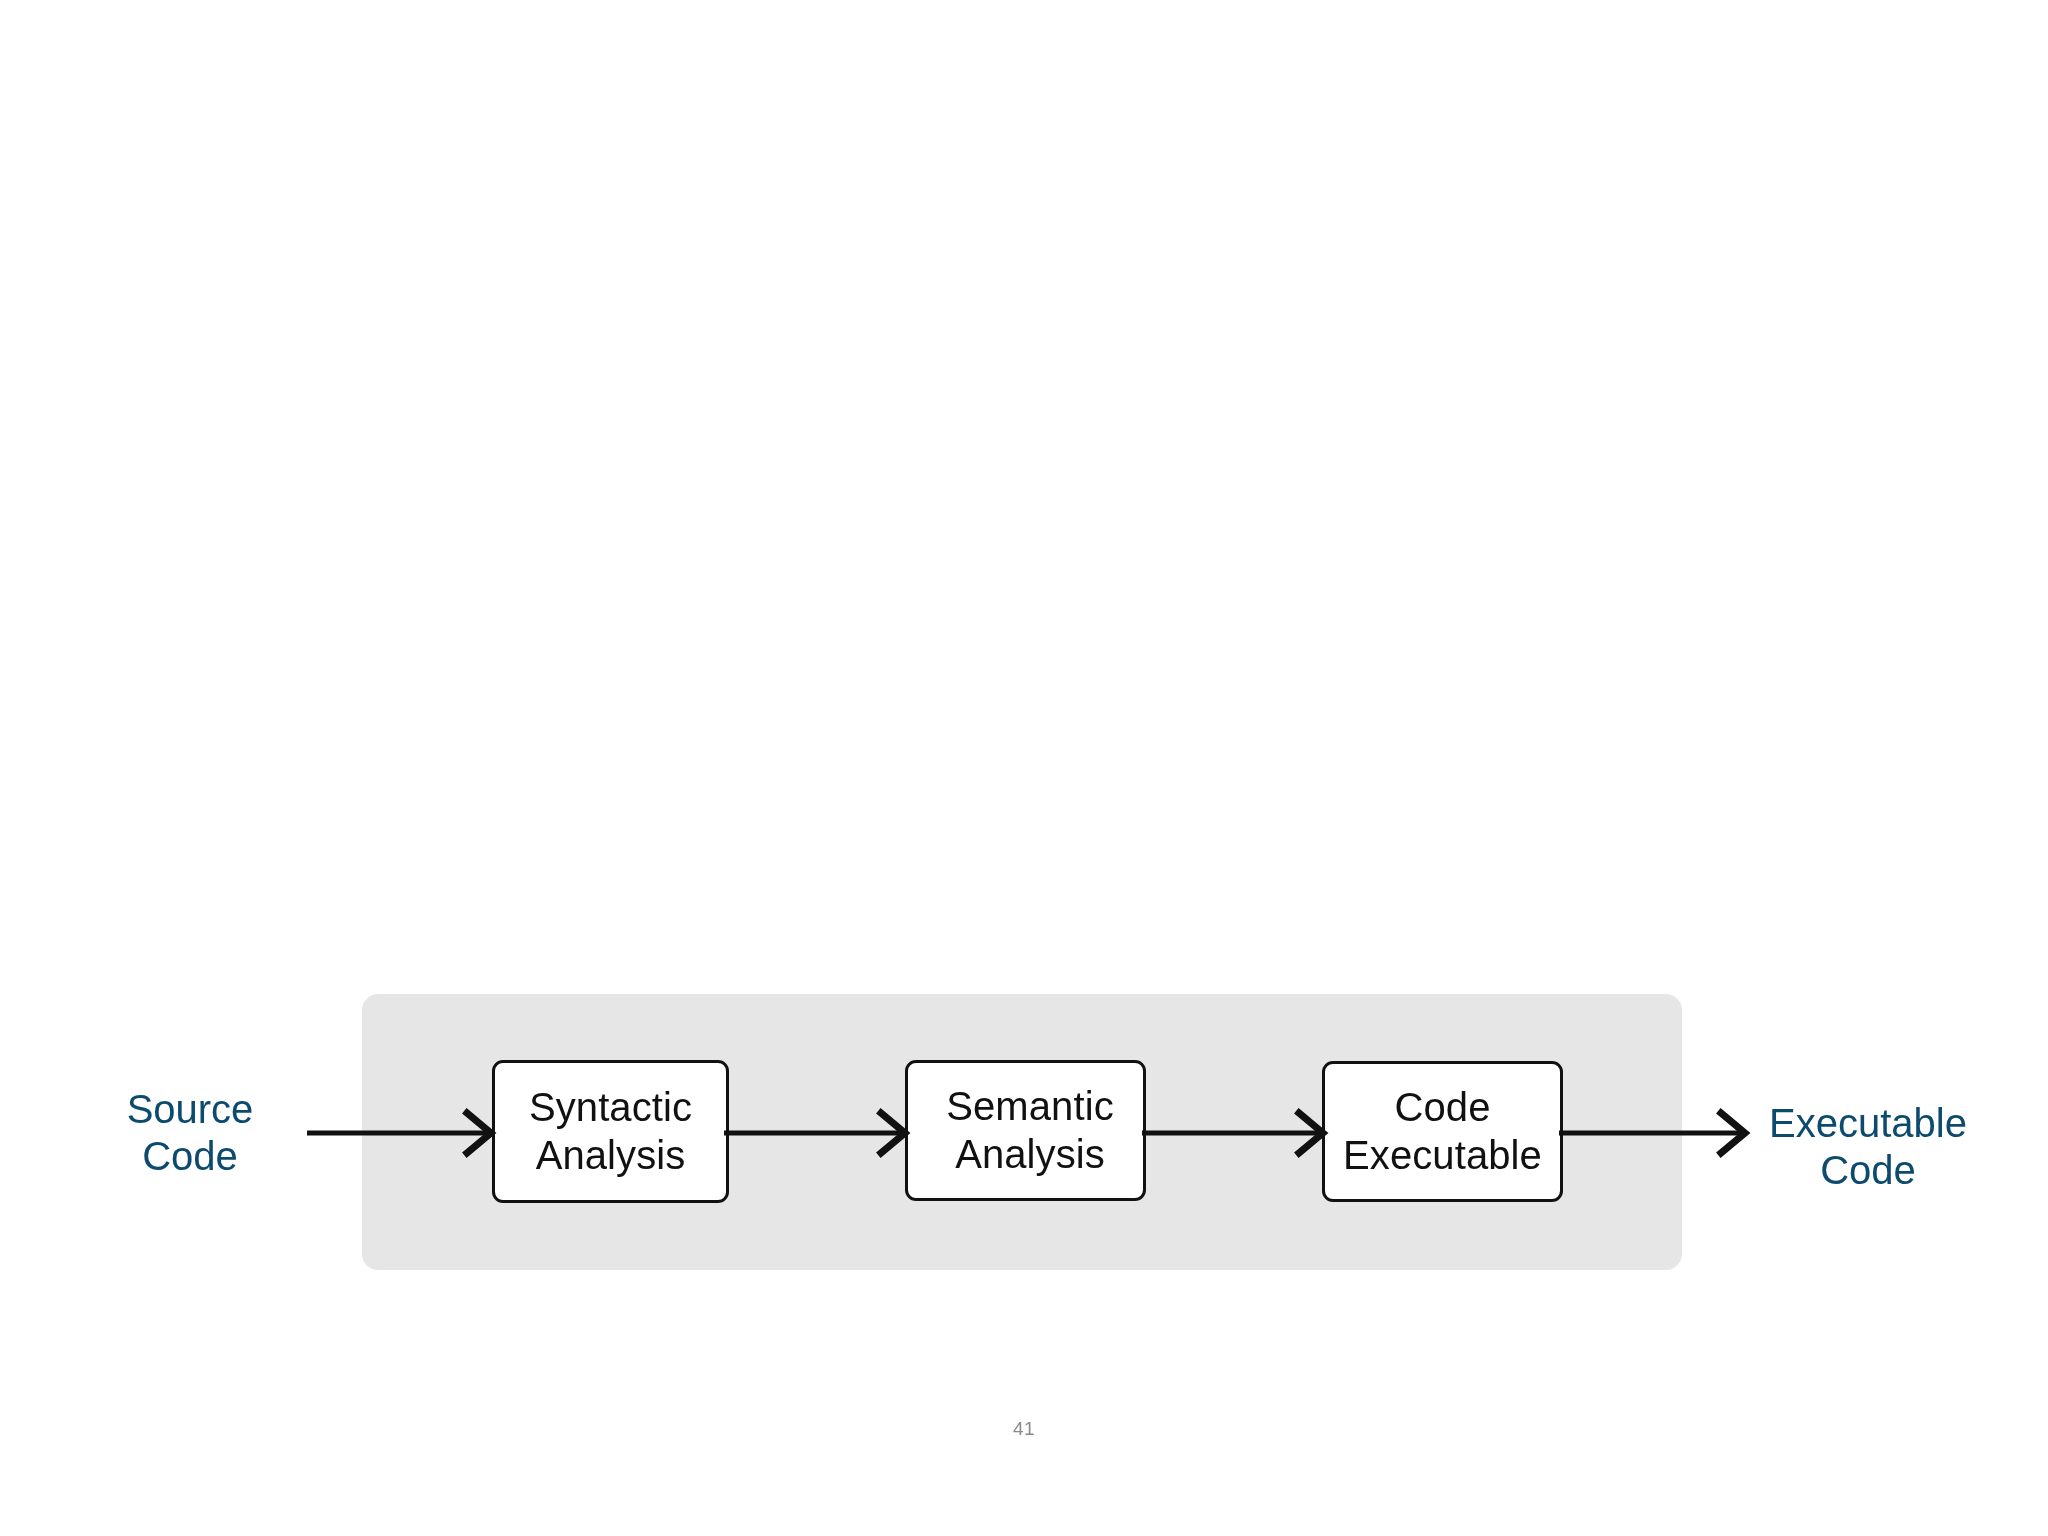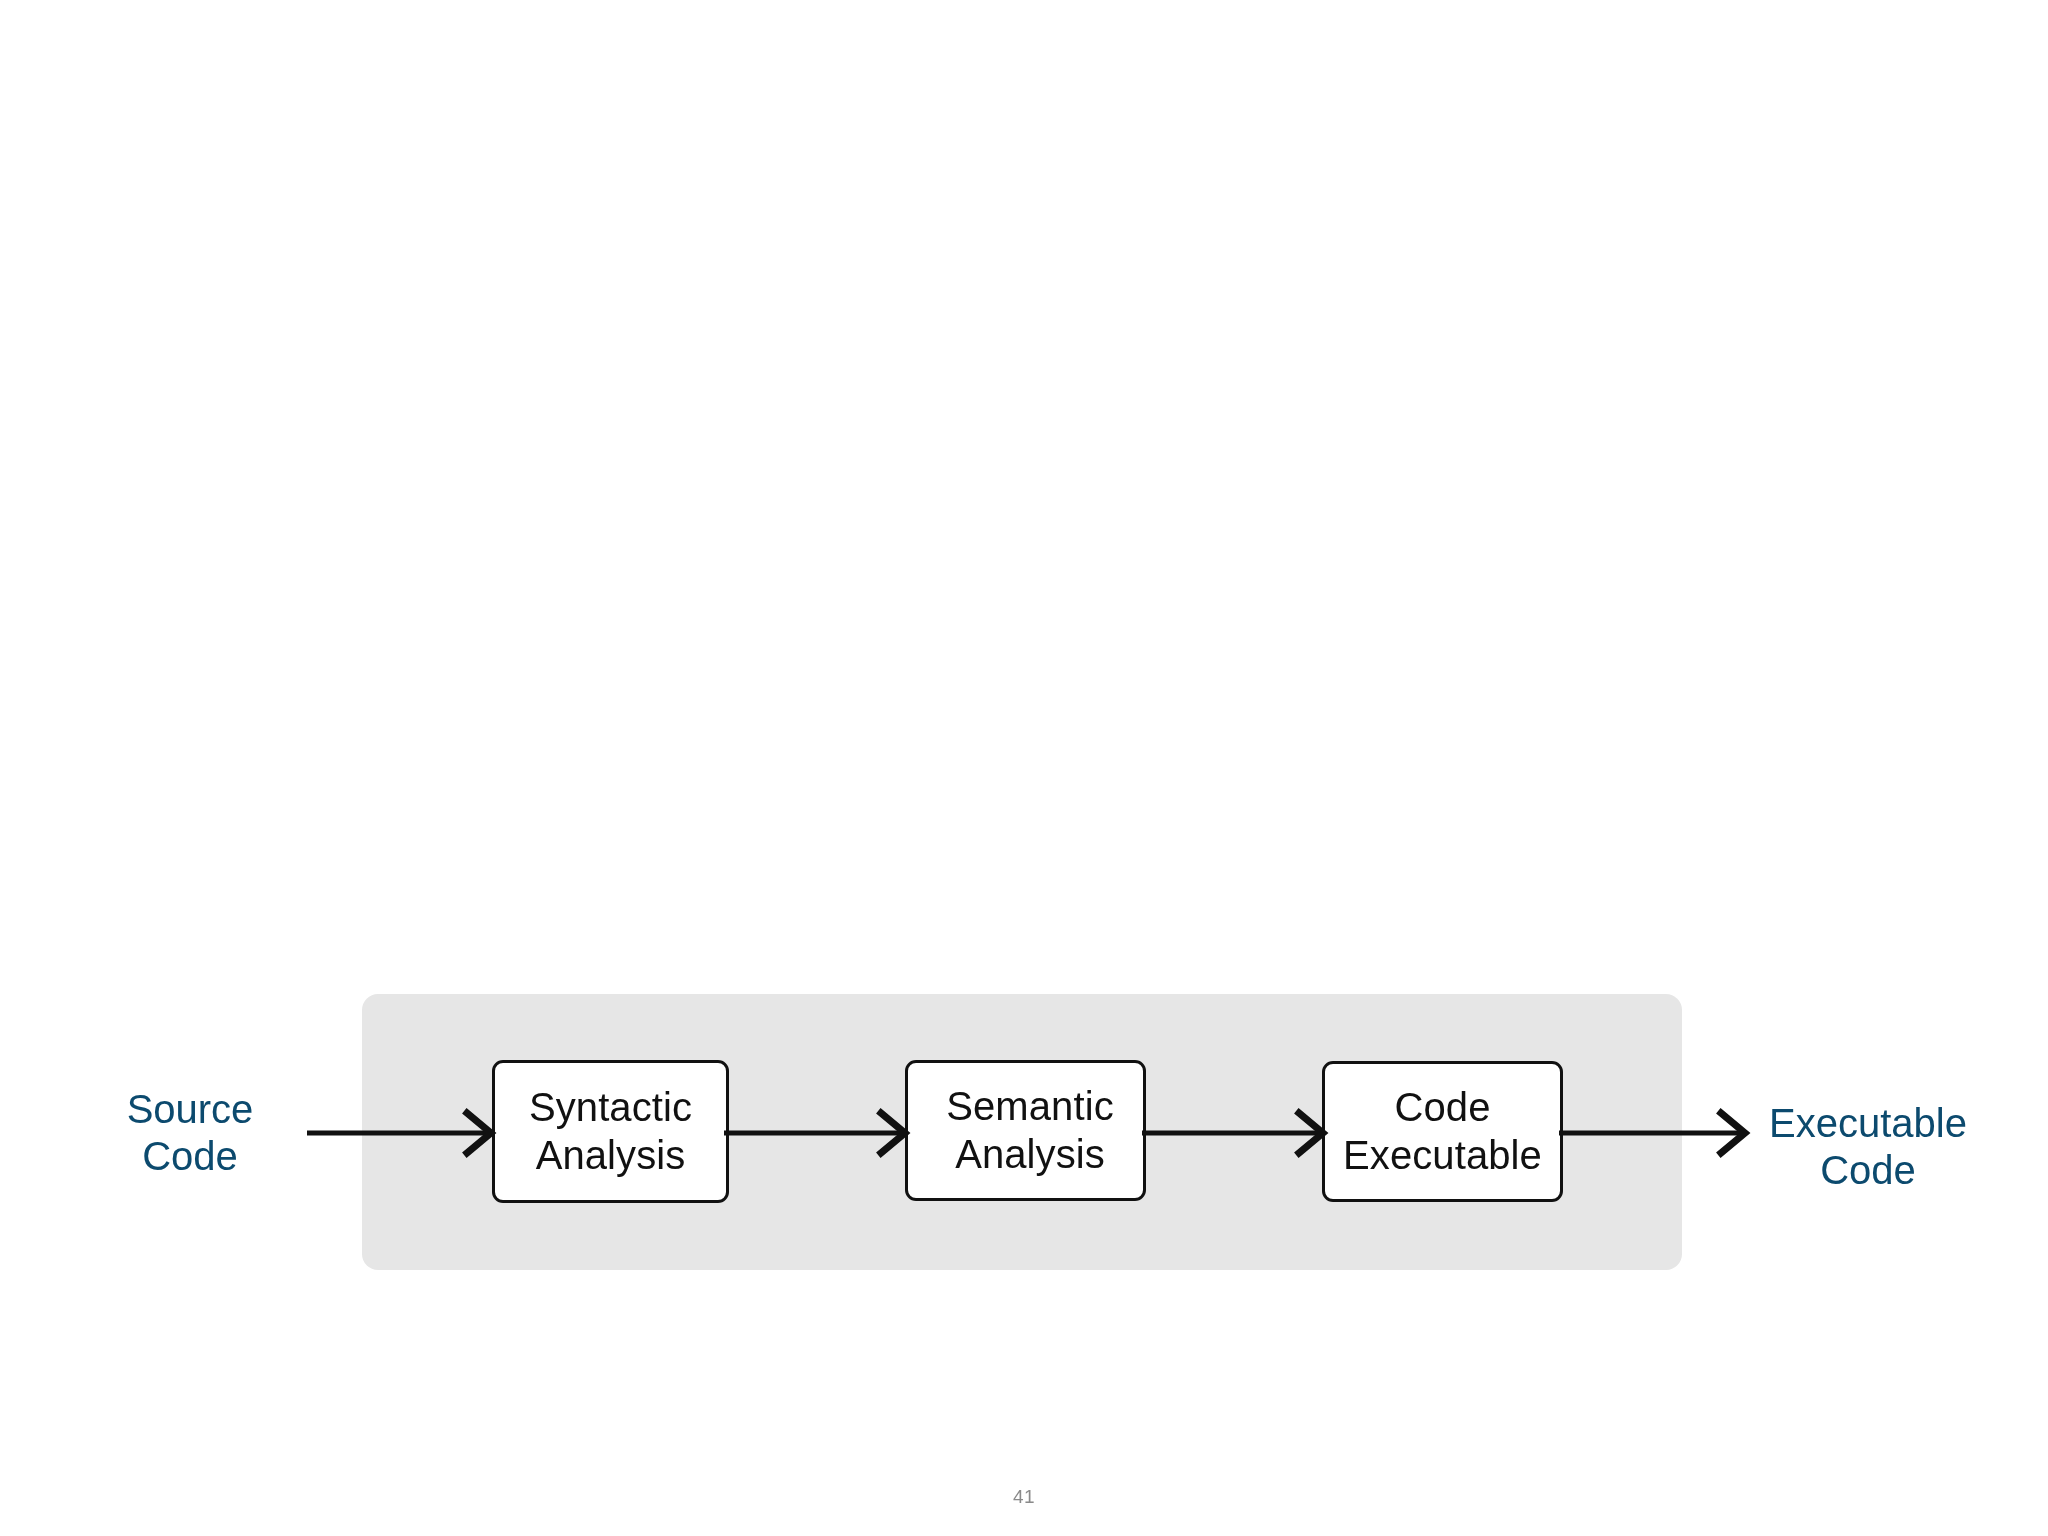--- a/index.html
+++ b/index.html
@@ -82,21 +82,21 @@
   }
   #arrow-1 { left: 305px;  top: 1103px; }
   #arrow-2 { left: 722px;  top: 1103px; }
   #arrow-3 { left: 1140px; top: 1103px; }
   #arrow-4 { left: 1557px; top: 1103px; }
 
   
   .page-number {
     position: absolute;
     left: 0;
-    top: 1486px;
+    top: 1418px;
     width: 2048px;
     text-align: center;
     font-size: 19px;
     color: #8a8a8a;
     letter-spacing: 0.5px;
   }
 </style>
 </head>
 <body>
 

